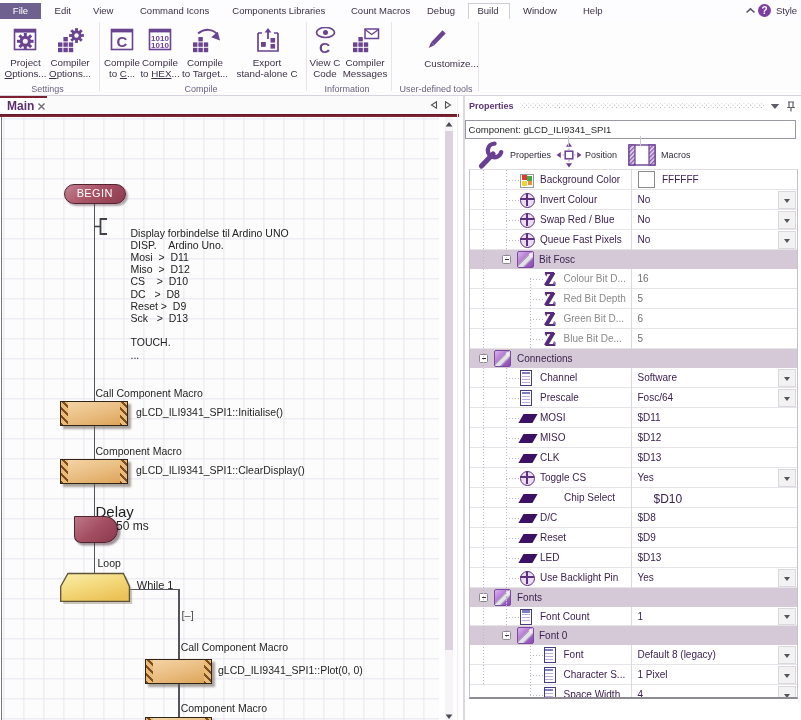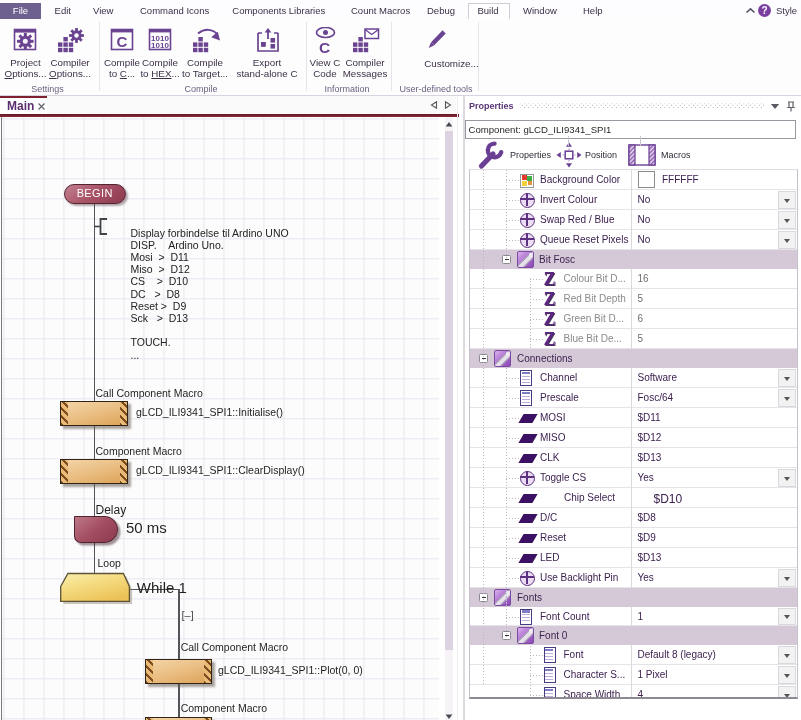--- a/index.html
+++ b/index.html
@@ -192,38 +192,38 @@
 <div class="ab" style="right:0;top:0;width:7px;height:23px;background:repeating-linear-gradient(45deg,#7d4d20 0 1.8px,#e9bb77 1.8px 5.6px);"></div>
   </div>
 <div class="t" style="left:136px;top:405.8px;font-size:10.5px;color:#1f1f1f;">gLCD_ILI9341_SPI1::Initialise()</div>
 <div class="t" style="left:95.5px;top:444.8px;font-size:10.5px;color:#1f1f1f;">Component Macro</div>
 <div class="ab" style="left:60.3px;top:458.8px;width:65.5px;height:23.5px;border:1.2px solid #2f2415;
 box-shadow:2.5px 2.5px 2px rgba(100,90,80,.55);background:linear-gradient(165deg,#f4d5a7 0%,#eabe83 50%,#dca255 100%);">
 <div class="ab" style="left:0;top:0;width:7px;height:23px;background:repeating-linear-gradient(45deg,#7d4d20 0 1.8px,#e9bb77 1.8px 5.6px);"></div>
 <div class="ab" style="right:0;top:0;width:7px;height:23px;background:repeating-linear-gradient(45deg,#7d4d20 0 1.8px,#e9bb77 1.8px 5.6px);"></div>
   </div>
 <div class="t" style="left:136px;top:463.8px;font-size:10.5px;color:#1f1f1f;">gLCD_ILI9341_SPI1::ClearDisplay()</div>
-<div class="t" style="left:95.5px;top:502.8px;font-size:12px;color:#1f1f1f;">Delay</div>
+<div class="t" style="left:95.5px;top:502.8px;font-size:15px;color:#1f1f1f;">Delay</div>
 <div class="ab" style="left:73.5px;top:516px;width:44.5px;height:26.5px;border:1.3px solid #512430;
 border-radius:1px 14px 14px 7px;background:linear-gradient(140deg,#bd7888 0%,#a34e61 50%,#8c394e 100%);
 box-shadow:2.5px 2.5px 2px rgba(70,40,50,.5);box-sizing:border-box;"></div>
-<div class="t" style="left:126px;top:519.3px;font-size:15px;color:#1f1f1f;">50 ms</div>
+<div class="t" style="left:116px;top:519.3px;font-size:12px;color:#1f1f1f;">50 ms</div>
 <div class="t" style="left:97.5px;top:557px;font-size:10.5px;color:#1f1f1f;">Loop</div>
 <svg class="ab" style="left:57.5px;top:571px;" width="78" height="35" viewBox="0 0 78 35">
 <polygon points="2.7,30.3 2.7,15.5 9.9,2.5 65.4,2.5 71.4,15.5 71.4,30.3" fill="#9a8c7a" opacity="0.5" transform="translate(2.7,2.7)"></polygon>
 <defs>
       <linearGradient id="lg" x1="0" y1="0" x2="0.6" y2="1">
 <stop offset="0" stop-color="#f9eead"></stop>
         <stop offset="0.5" stop-color="#f4da7e"></stop>
         <stop offset="1" stop-color="#ecc258"></stop>
       </linearGradient>
     </defs>
 <polygon points="2.7,30.3 2.7,15.5 9.9,2.5 65.4,2.5 71.4,15.5 71.4,30.3" fill="url(#lg)" stroke="#5d5336" stroke-width="1.3"></polygon>
   </svg>
-<div class="t" style="left:136.8px;top:579px;font-size:15px;color:#1f1f1f;">While 1</div>
+<div class="t" style="left:136.8px;top:579px;font-size:11px;color:#1f1f1f;">While 1</div>
 <div class="t" style="left:181.5px;top:608.5px;font-size:11px;color:#4a4a4a;">[–]</div>
 <div class="t" style="left:180.7px;top:641.3px;font-size:10.5px;color:#1f1f1f;">Call Component Macro</div>
 <div class="ab" style="left:144.8px;top:658.8px;width:65.5px;height:23.5px;border:1.2px solid #2f2415;
 box-shadow:2.5px 2.5px 2px rgba(100,90,80,.55);background:linear-gradient(165deg,#f4d5a7 0%,#eabe83 50%,#dca255 100%);">
 <div class="ab" style="left:0;top:0;width:7px;height:23px;background:repeating-linear-gradient(45deg,#7d4d20 0 1.8px,#e9bb77 1.8px 5.6px);"></div>
 <div class="ab" style="right:0;top:0;width:7px;height:23px;background:repeating-linear-gradient(45deg,#7d4d20 0 1.8px,#e9bb77 1.8px 5.6px);"></div>
   </div>
 <div class="t" style="left:218px;top:663.8px;font-size:10.5px;color:#1f1f1f;">gLCD_ILI9341_SPI1::Plot(0, 0)</div>
 <div class="t" style="left:180.7px;top:701.8px;font-size:10.5px;color:#1f1f1f;">Component Macro</div>
 <div class="ab" style="left:144.8px;top:716.5px;width:65.5px;height:23.5px;border:1.2px solid #2f2415;
@@ -305,21 +305,21 @@
 <div class="t" style="left:168.0px;top:44.0px;font-size:10px;color:#3d2250;">No</div>
 <div class="ab" style="left:308.0px;top:40.5px;width:18px;height:18.5px;background:#f3f2f3;border:1px solid #dad8dc;box-sizing:border-box;">
 <div class="ab" style="left:5.5px;top:7.25px;width:0;height:0;border-left:3px solid transparent;border-right:3px solid transparent;border-top:4px solid #555;"></div>
     </div>
 <div class="ab" style="left:0;top:60.0px;width:100%;height:20.0px;border-bottom:1px solid #e6e4e8;box-sizing:border-box;"></div>
 <div class="ab" style="left:161.5px;top:60.0px;width:1px;height:20.0px;background:#dcd9de;"></div>
 <div class="ab" style="left:50.5px;top:62.5px;width:15px;height:15px;border:1.6px solid #5c3180;border-radius:50%;background:#ecdcf4;box-sizing:border-box;">
       <div class="ab" style="left:5px;top:-0.5px;width:1.7px;height:12.8px;background:#5c3180;"></div>
       <div class="ab" style="left:-1px;top:4.8px;width:13.5px;height:1.8px;background:#5c3180;"></div>
     </div>
-<div class="t" style="left:70.5px;top:64.0px;font-size:10px;color:#3d2250;">Queue Reset Pixels</div>
+<div class="t" style="left:70.5px;top:64.0px;font-size:10px;color:#3d2250;">Queue Fast Pixels</div>
 <div class="t" style="left:168.0px;top:64.0px;font-size:10px;color:#3d2250;">No</div>
 <div class="ab" style="left:308.0px;top:60.5px;width:18px;height:18.5px;background:#f3f2f3;border:1px solid #dad8dc;box-sizing:border-box;">
 <div class="ab" style="left:5.5px;top:7.25px;width:0;height:0;border-left:3px solid transparent;border-right:3px solid transparent;border-top:4px solid #555;"></div>
     </div>
 <div class="ab" style="left:0;top:80.0px;width:100%;height:19.0px;background:#d5c9d7;"></div>
 <div class="ab" style="left:32.5px;top:85.0px;width:9px;height:9px;background:#fff;border:1px solid #8a8a92;border-radius:1.5px;box-sizing:border-box;">
       <div class="ab" style="left:1.5px;top:3px;width:4px;height:1.4px;background:#333;"></div>
     </div>
 <div class="ab" style="left:47.0px;top:81.0px;width:17px;height:17px;border-radius:2px;overflow:hidden;background:linear-gradient(135deg,#d9b4ea 0%,#b275d4 45%,#8a48b6 100%);border:1px solid #7a4aa0;box-sizing:border-box;">
       <div class="ab" style="left:-5px;top:6px;width:26px;height:3.6px;background:#e6e0ea;border-top:1px solid #9a8faa;border-bottom:1px solid #9a8faa;transform:rotate(-45deg);"></div>

